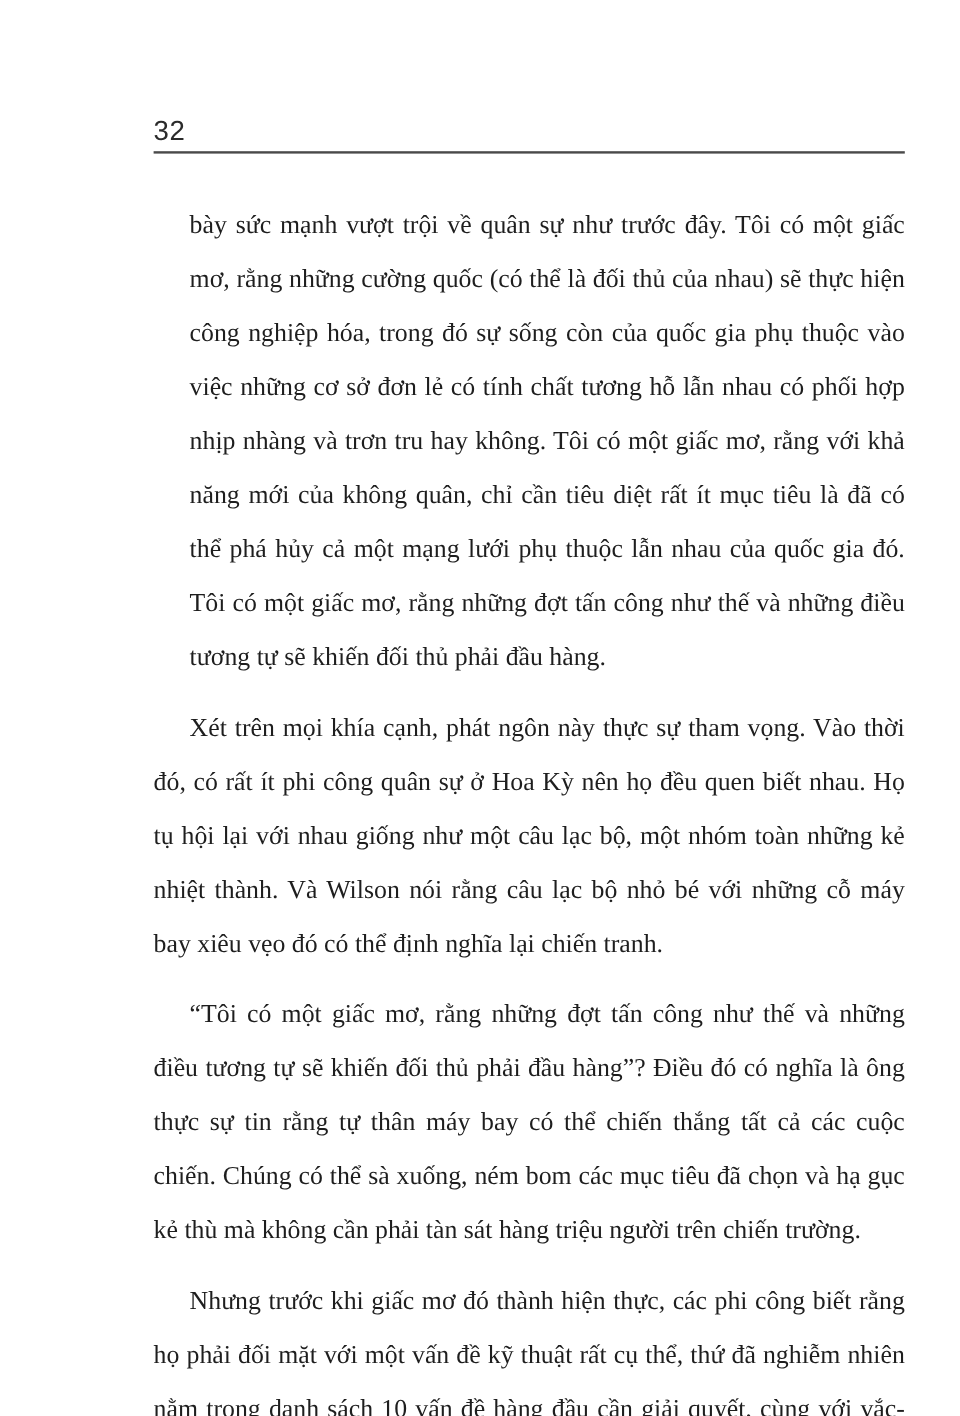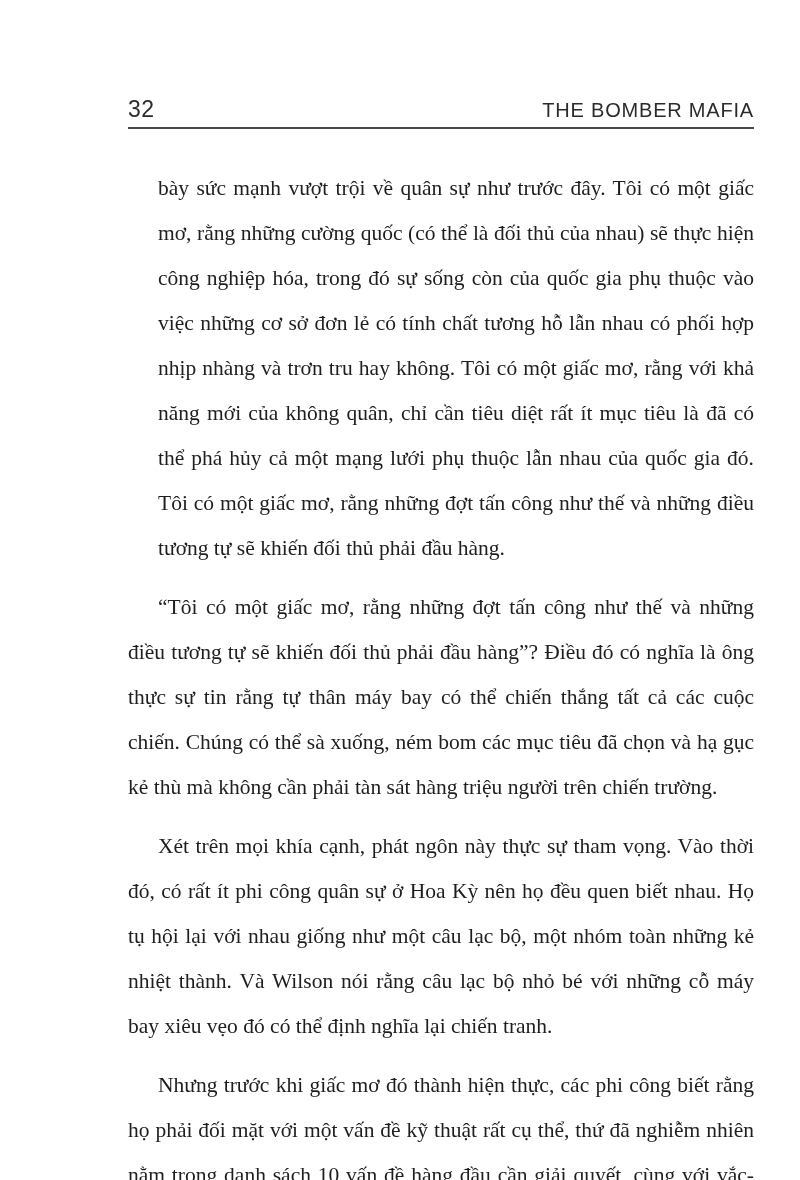--- a/index.html
+++ b/index.html
@@ -59,24 +59,23 @@
     margin: 14px 0 0 0;
     text-indent: 30px;
   }
 </style>
 </head>
 <body>
 
 <div class="page">
   <header class="running-header">
     <span class="page-number">32</span>
-    <span class="running-title">THE BOMBER MAFIA</span>
   </header>
 
   <div class="header-rule"></div>
 
   <main class="page-body">
     <blockquote>bày sức mạnh vượt trội về quân sự như trước đây. Tôi có một giấc mơ, rằng những cường quốc (có thể là đối thủ của nhau) sẽ thực hiện công nghiệp hóa, trong đó sự sống còn của quốc gia phụ thuộc vào việc những cơ sở đơn lẻ có tính chất tương hỗ lẫn nhau có phối hợp nhịp nhàng và trơn tru hay không. Tôi có một giấc mơ, rằng với khả năng mới của không quân, chỉ cần tiêu diệt rất ít mục tiêu là đã có thể phá hủy cả một mạng lưới phụ thuộc lẫn nhau của quốc gia đó. Tôi có một giấc mơ, rằng những đợt tấn công như thế và những điều tương tự sẽ khiến đối thủ phải đầu hàng.</blockquote>
+    <p>Xét trên mọi khía cạnh, phát ngôn này thực sự tham vọng. Vào thời đó, có rất ít phi công quân sự ở Hoa Kỳ nên họ đều quen biết nhau. Họ tụ hội lại với nhau giống như một câu lạc bộ, một nhóm toàn những kẻ nhiệt thành. Và Wilson nói rằng câu lạc bộ nhỏ bé với những cỗ máy bay xiêu vẹo đó có thể định nghĩa lại chiến tranh.</p>
     <p>“Tôi có một giấc mơ, rằng những đợt tấn công như thế và những điều tương tự sẽ khiến đối thủ phải đầu hàng”? Điều đó có nghĩa là ông thực sự tin rằng tự thân máy bay có thể chiến thắng tất cả các cuộc chiến. Chúng có thể sà xuống, ném bom các mục tiêu đã chọn và hạ gục kẻ thù mà không cần phải tàn sát hàng triệu người trên chiến trường.</p>
-    <p>Xét trên mọi khía cạnh, phát ngôn này thực sự tham vọng. Vào thời đó, có rất ít phi công quân sự ở Hoa Kỳ nên họ đều quen biết nhau. Họ tụ hội lại với nhau giống như một câu lạc bộ, một nhóm toàn những kẻ nhiệt thành. Và Wilson nói rằng câu lạc bộ nhỏ bé với những cỗ máy bay xiêu vẹo đó có thể định nghĩa lại chiến tranh.</p>
     <p>Nhưng trước khi giấc mơ đó thành hiện thực, các phi công biết rằng họ phải đối mặt với một vấn đề kỹ thuật rất cụ thể, thứ đã nghiễm nhiên nằm trong danh sách 10 vấn đề hàng đầu cần giải quyết, cùng với vắc-xin và phân bón. Nếu</p>
   </main>
 </div>
 
 </body></html>

